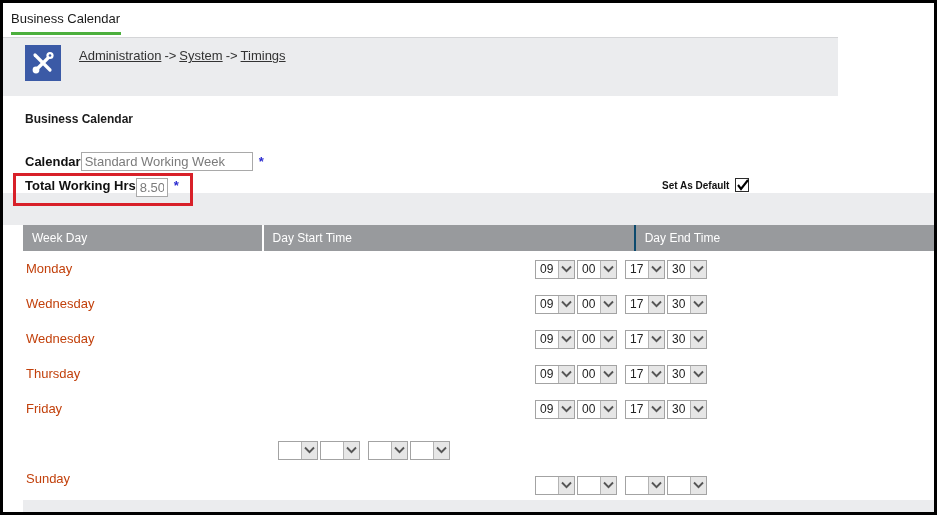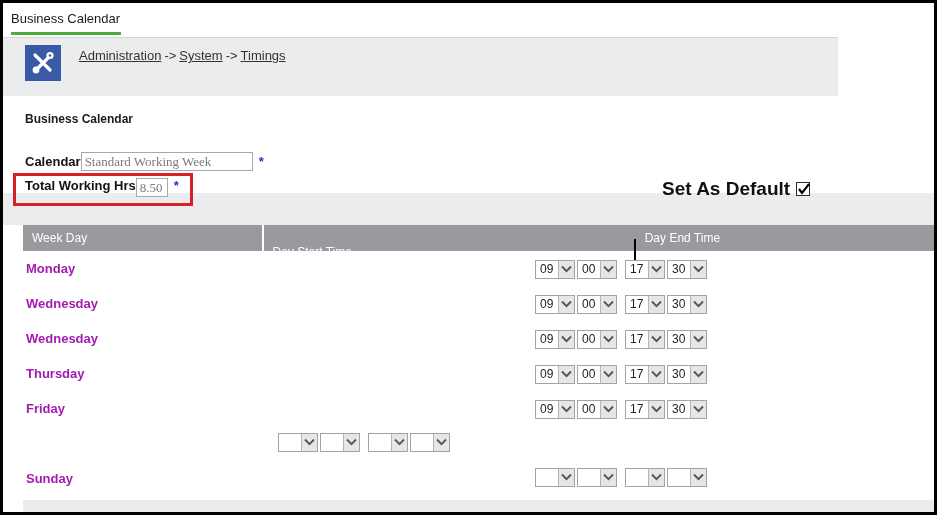--- a/index.html
+++ b/index.html
@@ -97,21 +97,21 @@
   .flabel {
     font-size: 13px;
     font-weight: bold;
     color: #111111;
     white-space: nowrap;
   }
   .ftext {
     border: 1px solid #a9a9a9;
     background: #ffffff;
     color: #7b7b7b;
-    font-family: Liberation Serif, serif;
+    font-family: Liberation Sans, sans-serif;
     font-size: 13px;
     padding: 1px 3px;
     height: 19px;
     outline: none;
   }
   .cal-input { width: 172px; }
   .hrs-input { width: 32px; }
   .reqstar {
     color: #2b2bd0;
     font-size: 13px;
@@ -135,21 +135,21 @@
     z-index: 3;
   }
   .setdefault-row {
     position: absolute;
     left: 659px; top: 175px;
     display: flex;
     align-items: center;
     z-index: 3;
   }
   .setdefault-label {
-    font-size: 19px;
+    font-size: 10px;
     font-weight: bold;
     color: #111111;
     margin-right: 6px;
   }
   .checkbox {
     width: 14px; height: 14px;
     border: 1px solid #2b2b2b;
     background: #ffffff;
     position: relative;
   }
@@ -178,45 +178,45 @@
     height: 26px;
     background: #989a9d;
   }
   .th {
     font-size: 12px;
     color: #ffffff;
     padding: 6px 0 0 9px;
     height: 26px;
   }
   .th.c1 { width: 257px; border-right: 2px solid #ffffff; }
-  .th.c2 { width: 398px; border-right: 2px solid #000000; margin-top: 14px; }
+  .th.c2 { width: 398px; border-right: 2px solid #0c4a6e; }
   .th.c3 { width: 319px; }
 
   .trow {
     display: flex;
     height: 35px;
     align-items: center;
   }
   .td-day {
     width: 257px;
     padding-left: 3px;
     font-size: 13px;
-    font-weight: bold;
-    color: #a21caf;
+    font-weight: normal;
+    color: #c2410c;
   }
   .td-start { width: 333px; padding-left: 255px; }
   .td-end   { width: 319px; padding-left: 12px; }
 
   .timegroup {
     display: inline-flex;
     align-items: center;
   }
   .sel {
     display: inline-flex;
-    align-items: flex-end;
+    align-items: flex-start;
     border: 1px solid #a3a3a3;
     background: #ffffff;
     height: 19px;
     margin-right: 2px;
   }
   .sel .val {
     width: 22px;
     padding-left: 4px;
     font-size: 12px;
     color: #222222;

